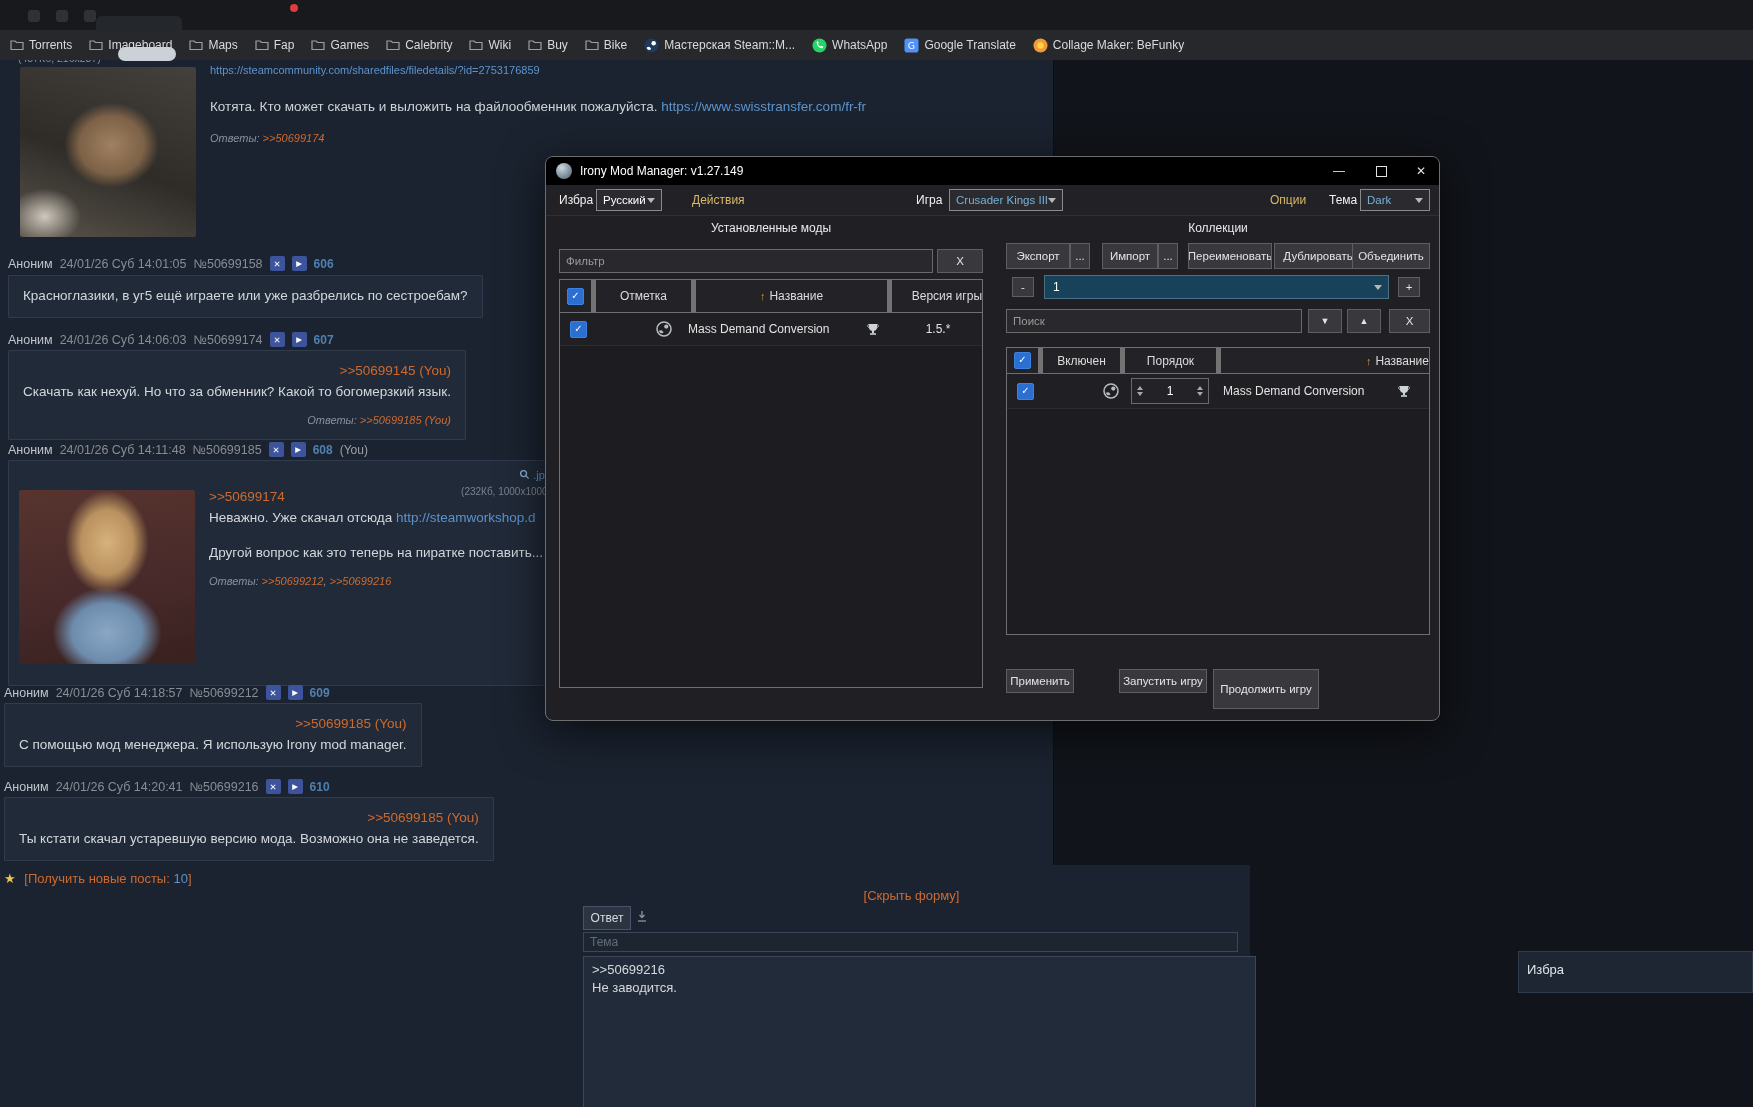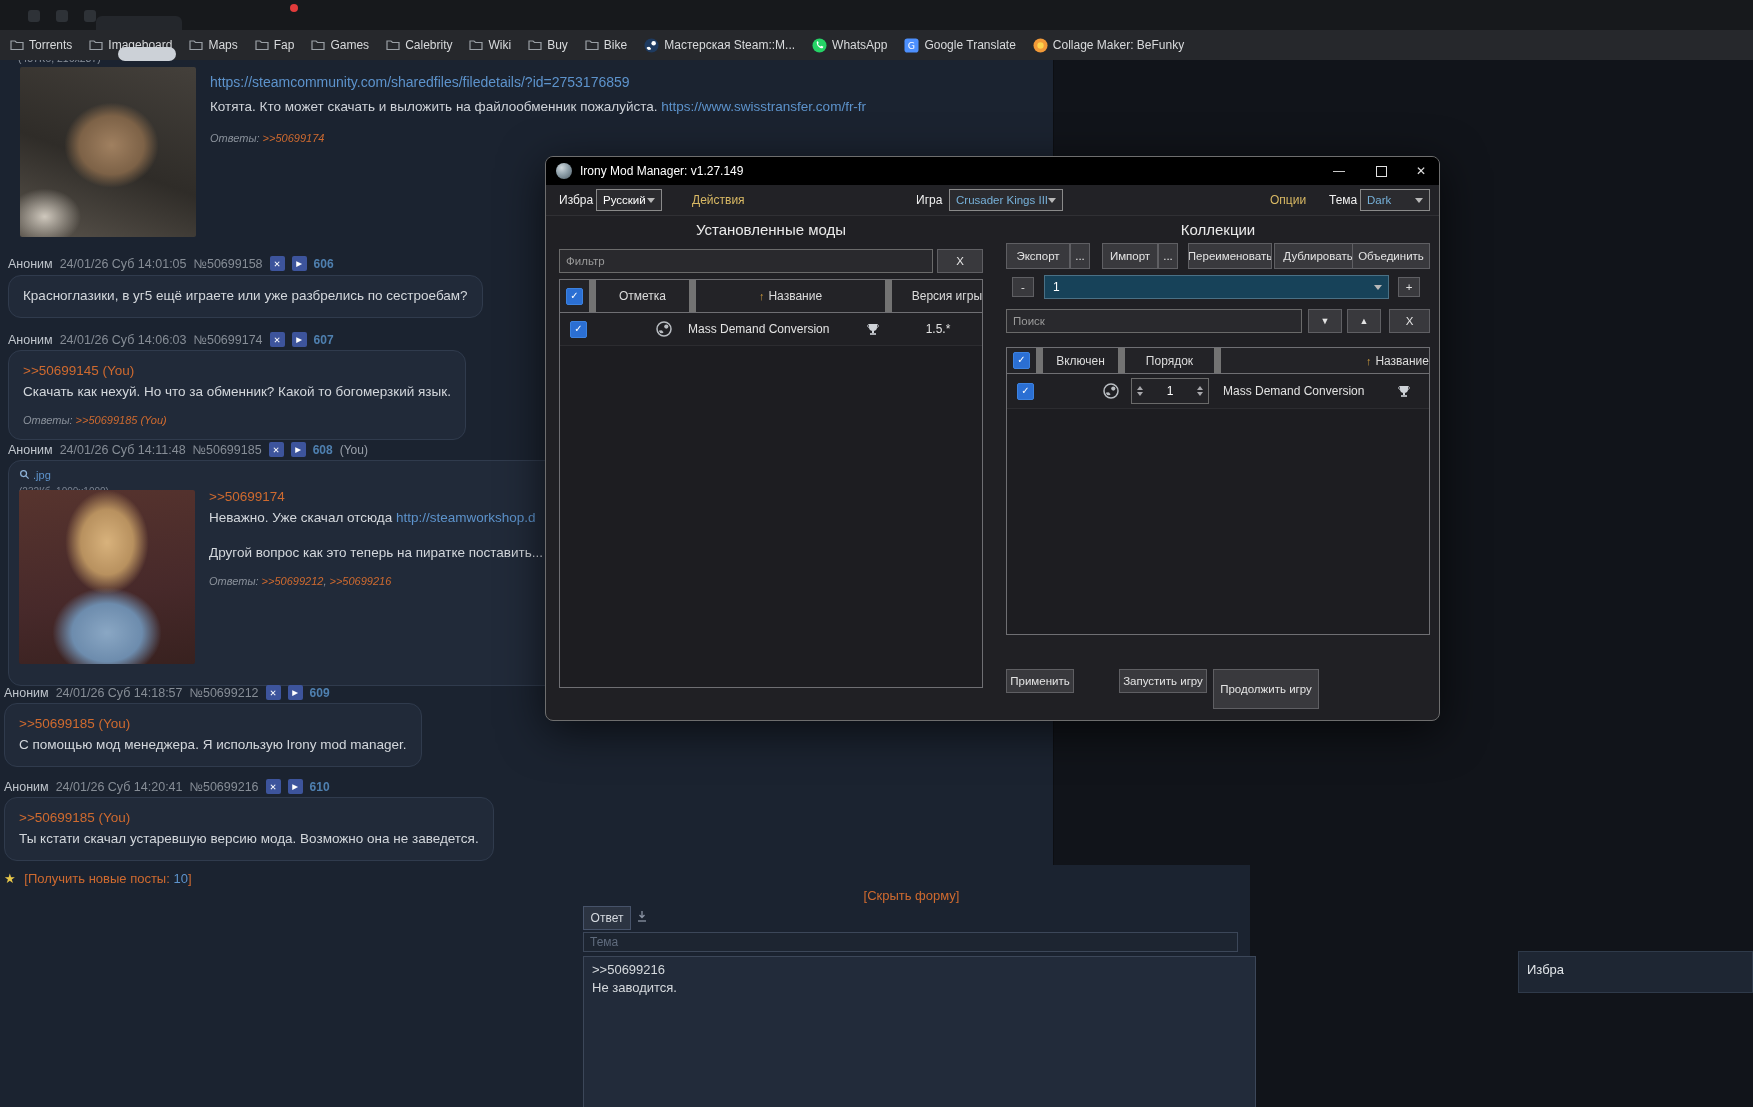--- a/index.html
+++ b/index.html
@@ -36,22 +36,22 @@
   .ptext{font-size:13.5px;color:#ced2d8;white-space:nowrap;}
   .replies{font-size:11px;font-style:italic;color:#8a919b;white-space:nowrap;}
   .phead{position:absolute;font-size:12.5px;color:#868d96;display:flex;align-items:center;gap:7px;white-space:nowrap;z-index:2;}
   .ph-name{color:#bfc5cc;}
   .ph-ord{color:#4f80b0;font-weight:bold;font-size:12px;}
   .ph-you{color:#9aa1ab;font-size:12px;}
   .pbtn{width:15px;height:15px;background:#3d549c;border-radius:2px;color:#fff;display:inline-flex;
         align-items:center;justify-content:center;font-size:8.5px;cursor:pointer;}
   .pbtn-x::before{content:"✕";}
   .pbtn-play::before{content:"▶";font-size:7.5px;}
-  .pbody{position:absolute;background:#212a39;border:1px solid #303b4d;border-radius:13px;
-         padding:10px 14px;font-size:13.5px;color:#d3d7dc;line-height:1.55;white-space:nowrap;overflow:hidden;z-index:2;}
+  .pbody{position:absolute;background:#212a39;border:1px solid #303b4d;border-radius:1px;
+         padding:10px 14px;font-size:13.5px;color:#d3d7dc;line-height:1.55;white-space:nowrap;overflow:hidden;z-index:2;text-align:right;}
   .star::before{content:"★";color:#e8c84a;font-size:13px;margin-right:5px;}
   .tfield{position:absolute;background:#1d2531;border:1px solid #3c4759;color:#d6dade;font-size:12px;
           padding:0 6px;box-sizing:border-box;outline:none;z-index:2;}
   .tfield::placeholder{color:#5f6b7d;}
   .commentbox{position:absolute;background:#222b3a;border:1px solid #3c4759;color:#d6dade;font-size:13px;
               padding:4px 8px;white-space:pre-line;line-height:1.4;z-index:2;}
   .favpanel{position:absolute;left:1518px;top:951px;width:235px;height:42px;background:#1e2633;
             border:1px solid #2f3a4a;z-index:5;font-size:13px;color:#e2e6ea;padding:10px 0 0 8px;box-sizing:border-box;}
   .replytab{position:absolute;background:#2c3442;border:1px solid #47536a;color:#d5d9df;font-size:12px;
             display:flex;align-items:center;justify-content:center;z-index:2;cursor:pointer;}
@@ -69,31 +69,31 @@
   .maxbox{width:9px;height:9px;border:1px solid #e0e0e0;}
   .mm-menubar{position:absolute;left:0;top:28px;width:100%;height:30px;background:#222226;border-bottom:1px solid #303034;}
   .mlabel{position:absolute;top:0;line-height:30px;color:#f0f0f0;font-size:12px;white-space:nowrap;}
   .gold{color:#d9b964;}
   .combo{position:absolute;top:4px;height:22px;background:#2b2b2f;border:1px solid #8a8a8a;
          display:flex;align-items:center;padding:0 20px 0 6px;font-size:11.5px;color:#fff;
          box-sizing:border-box;white-space:nowrap;overflow:hidden;cursor:pointer;}
   .combo-blue{color:#76b0d8;}
   .tri-dn{position:absolute;right:6px;top:50%;margin-top:-2px;width:0;height:0;
           border-left:4px solid transparent;border-right:4px solid transparent;border-top:5px solid #b8b8b8;}
-  .mm-h{position:absolute;font-size:15px;color:#eaeaea;text-align:center;}
+  .mm-h{position:absolute;font-size:12px;color:#eaeaea;text-align:center;}
   .mm-input{position:absolute;background:#29292d;border:1px solid #6a6a6a;color:#ddd;font-size:11.5px;
             padding:0 6px;box-sizing:border-box;outline:none;}
   .mm-input::placeholder{color:#9a9a9a;}
   .btn{position:absolute;background:#39393d;border:1px solid #5f5f63;color:#e4e4e4;font-size:11.5px;
        display:flex;align-items:center;justify-content:center;box-sizing:border-box;
        white-space:nowrap;overflow:hidden;cursor:pointer;}
   .grid{position:absolute;border:1px solid #6f6f73;background:#1d1d21;box-sizing:border-box;overflow:hidden;}
   .grid-head{display:flex;border-bottom:1px solid #6f6f73;background:#232327;box-sizing:border-box;}
   .gcell{display:flex;align-items:center;justify-content:center;font-size:12px;color:#dcdcdc;
-         border-right:7px solid #737373;box-sizing:border-box;height:100%;}
+         border-right:5px solid #737373;box-sizing:border-box;height:100%;}
   .gcell:last-child{border-right:none;justify-content:flex-end;}
   .sortarr{color:#cf9c3e;margin-right:4px;font-size:11px;}
   .grow{position:relative;width:100%;}
   .cb{width:15px;height:15px;background:#2b6fd3;border:1px solid #3c82e0;border-radius:2px;
       color:#fff;font-size:10px;line-height:14px;text-align:center;font-weight:bold;cursor:pointer;}
   .cb::before{content:"✓";}
   .rowname{position:absolute;top:50%;transform:translateY(-50%);font-size:12px;color:#e2e2e2;white-space:nowrap;}
   .spin{position:absolute;border:1px solid #6a6a6a;background:#232327;box-sizing:border-box;}
   .spin .val{position:absolute;left:0;right:0;top:50%;transform:translateY(-50%);text-align:center;font-size:12px;color:#fff;}
   .mini-tri-up{width:0;height:0;border-left:3.5px solid transparent;border-right:3.5px solid transparent;border-bottom:4px solid #a8a8ac;}
@@ -228,21 +228,21 @@
       </div>
   </div>
 
   <div class="pill"></div>
 
   <div class="thread-bg"></div>
   <div class="thread-bg2"></div>
 
   <div class="opmeta" style="left:18px;top:52px;">(457Кб, 216x237)</div>
   <div class="thumb cat" style="left:20px;top:67px;width:176px;height:170px;"></div>
-  <a class="blink abs" style="left:210px;top:74px;font-size:14px;z-index:2;" href="#">https://steamcommunity.com/sharedfiles/filedetails/?id=2753176859</a>
+  <a class="blink abs" style="left:210px;top:64px;font-size:11px;z-index:2;" href="#">https://steamcommunity.com/sharedfiles/filedetails/?id=2753176859</a>
   <div class="abs ptext" style="left:210px;top:99px;z-index:2;">
     <span>Котята. Кто может скачать и выложить на файлообменник пожалуйста.</span>
     <a class="blink" href="#">https://www.swisstransfer.com/fr-fr</a>
   </div>
   <div class="abs replies" style="left:210px;top:132px;z-index:2;">
     <span>Ответы:</span>
     <a class="olink" href="#">&gt;&gt;50699174</a>
   </div>
 
   <div class="phead" style="left:8px;top:256px;">

